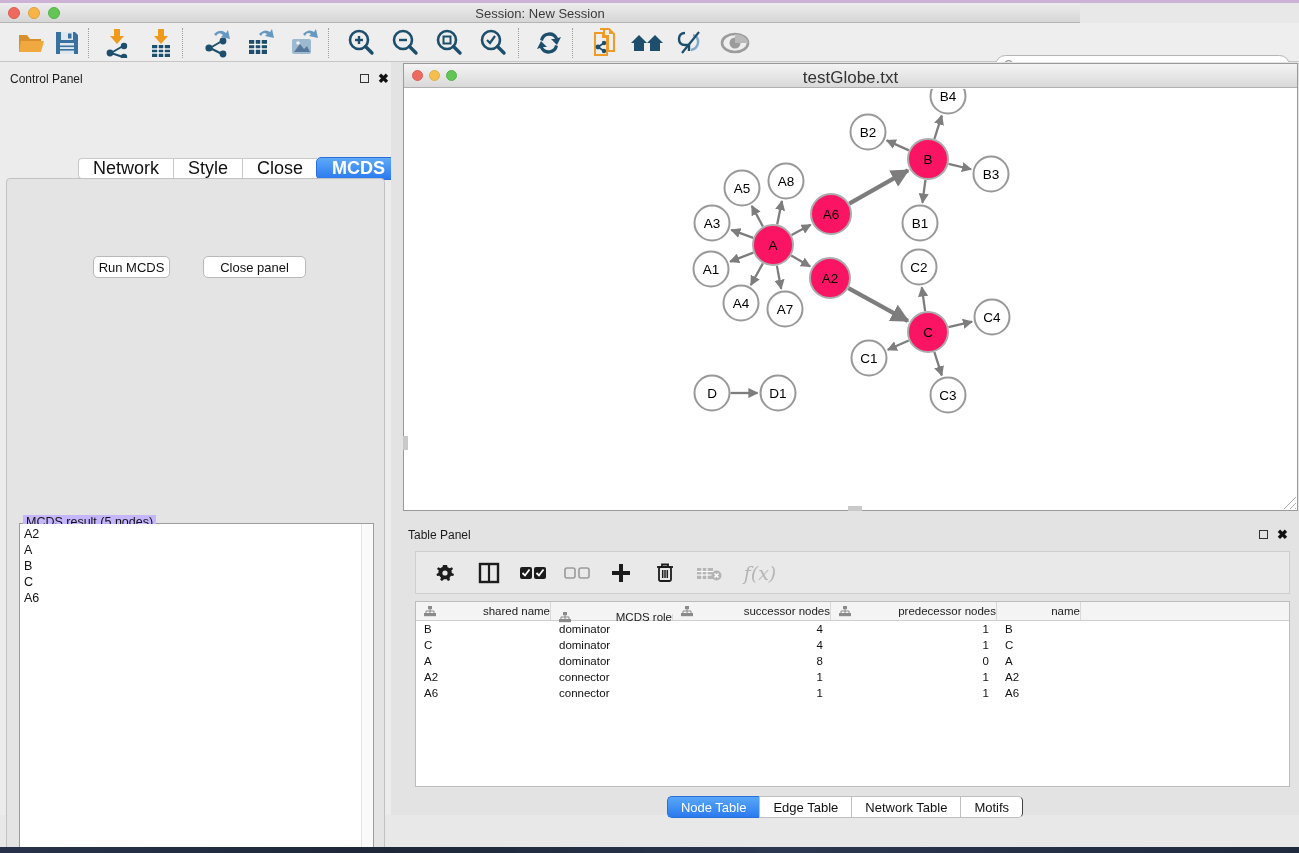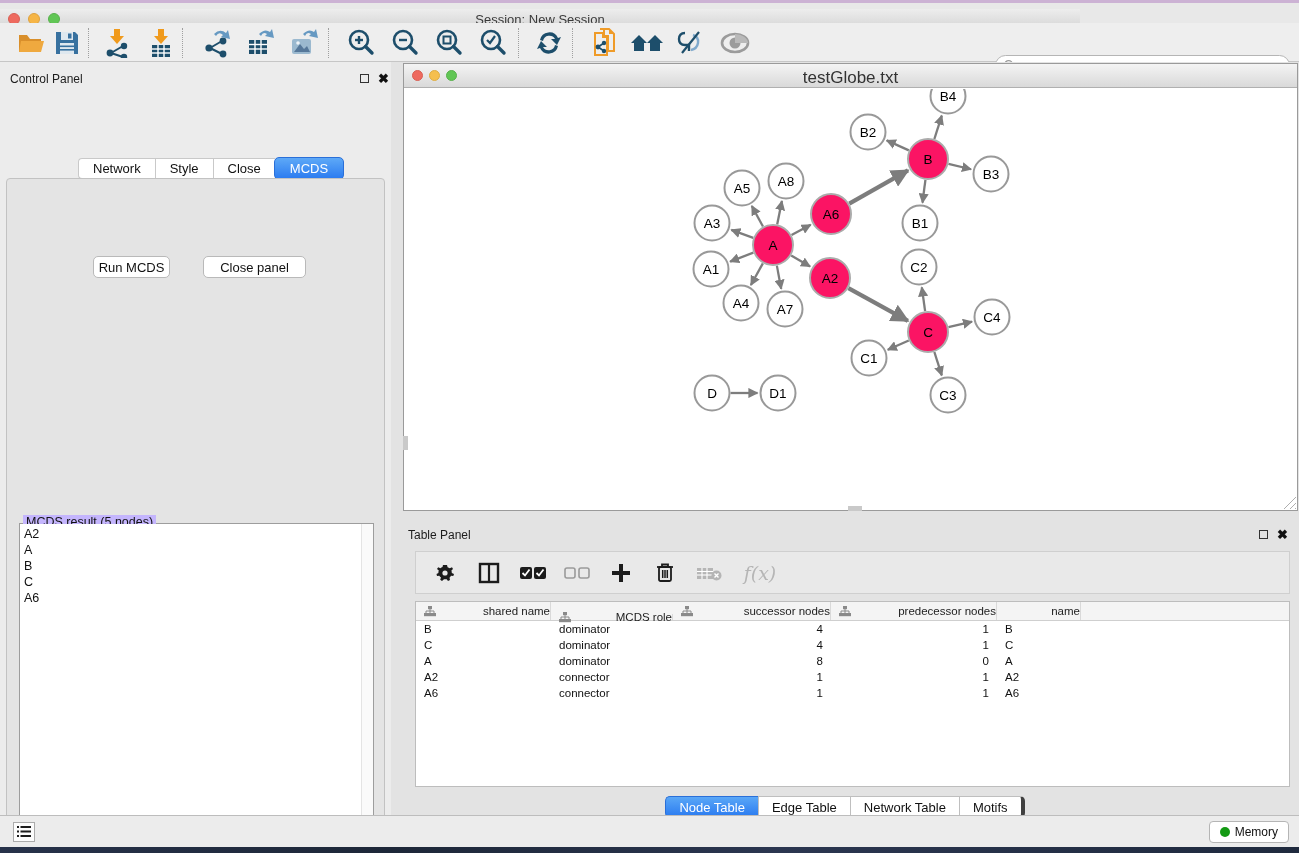--- a/index.html
+++ b/index.html
@@ -6,21 +6,21 @@
   html,body { width:1299px; height:853px; }
   body { font-family:"Liberation Sans", sans-serif; background:#e8e8e8; position:relative; overflow:hidden; }
   .screen { position:absolute; inset:0; }
 
   
   .wall-top { position:absolute; left:0; top:0; width:1299px; height:3px; background:#ccb2d4; }
   .wall-bottom { position:absolute; left:0; top:847px; width:1299px; height:6px;
     background:linear-gradient(90deg,#27324a,#1d2738 30%,#2b3650 60%,#1f2a3e); }
 
   
-  .titlebar { position:absolute; left:0; top:9px; width:1080px; height:20px;
+  .titlebar { position:absolute; left:0; top:3px; width:1080px; height:20px;
     background:linear-gradient(#ededed,#d6d6d6); border-bottom:1px solid #b4b4b4; }
   .titlebar .title { position:absolute; left:0; right:0; top:3px; text-align:center;
     font-size:13px; color:#3a3a3a; }
   .lights { position:absolute; display:flex; gap:8px; }
   .light { width:12px; height:12px; border-radius:50%; }
   .light.red { background:#ee6a5f; border:1px solid #d95f54; }
   .light.yellow { background:#f5bf4f; border:1px solid #dfae44; }
   .light.orange { background:#f6b546; border:1px solid #dfa13c; }
   .light.green { background:#61c655; border:1px solid #58b14c; }
   .titlebar .lights { left:8px; top:4px; }
@@ -43,23 +43,23 @@
   .panel-float { width:9px; height:9px; border:1.5px solid #333; display:inline-block; }
   .panel-close { font-size:13px; font-weight:bold; color:#111; line-height:9px; }
 
   
   .control-panel { position:absolute; left:0; top:62px; width:391px; height:753px; background:#ececec; }
   .cp-header { position:absolute; left:10px; top:10px; }
   .cp-float { position:absolute; left:360px; top:12px; }
   .cp-close { position:absolute; left:378px; top:12px; }
   .cp-tabs { position:absolute; left:78px; top:96px; height:21px; display:flex; }
   .cp-tab { background:#ffffff; border:1px solid #c9c9c9; border-right:none; padding:0 14px;
-    font-size:13px; color:#111; display:flex; align-items:center; }
+    font-size:18px; color:#111; display:flex; align-items:center; }
   .cp-tab:first-child { border-radius:4px 0 0 4px; }
-  .cp-tab:last-child { border-right:1px solid #c9c9c9; border-radius:0 4px 4px 0; }
+  .cp-tab:last-child { border-right:1px solid #c9c9c9; border-radius:0 4px 4px 0;font-weight:bold; }
   .cp-tab.active { background:linear-gradient(#5ea9f7,#2a7af0); color:#ffffff;
     border:1px solid #2a6fd8; border-radius:5px; margin:-1px; padding:0 15px; }
   .cp-content { position:absolute; left:6px; top:116px; width:379px; height:690px;
     background:#e4e4e4; border:1px solid #c2c2c2; border-radius:4px; }
   .opt-label { position:absolute; left:0; width:100%; top:18px; text-align:center;
     font-size:13px; color:#111; }
   .combo { position:absolute; left:37px; top:43px; width:314px; height:23px; background:#ffffff;
     border:1px solid #ababab; border-radius:5px; display:flex; align-items:center; }
   .combo .combo-text { flex:1; font-size:13px; color:#111; padding-left:10px; white-space:nowrap; }
   .combo .stepper { width:19px; height:19px; margin-right:2px; border-radius:4px;
@@ -118,21 +118,21 @@
     color:#222; border-right:1px solid #d9d9d9; position:relative; }
   .th .tree-ico { position:absolute; left:8px; }
   .trow { display:flex; height:16px; align-items:center; }
   .td { font-size:11.5px; color:#111; padding:0 8px; white-space:nowrap; }
   .td.num { text-align:right; }
 
   .tp-tabs { position:absolute; left:0; width:908px; top:276px; display:flex; justify-content:center; }
   .tp-tab { background:#ffffff; border:1px solid #bfbfbf; border-right:none; height:22px;
     display:flex; align-items:center; padding:0 13px; font-size:13px; color:#111; }
   .tp-tab:first-child { border-radius:5px 0 0 5px; }
-  .tp-tab:last-child { border-right:4px solid #404040; border-radius:0 5px 5px 0; }
+  .tp-tab:last-child { border-right:1px solid #404040; border-radius:0 5px 5px 0; }
   .tp-tab.active { background:linear-gradient(#59a7f7,#2a7af0); color:#fff; border-color:#2a6fd8; }
 
   
   .statusbar { position:absolute; left:0; top:815px; width:1299px; height:32px; background:#ececec;
     border-top:1px solid #bdbdbd; }
   .list-btn { position:absolute; left:13px; top:6px; width:22px; height:20px; background:#fcfcfc;
     border:1px solid #ababab; display:flex; align-items:center; justify-content:center; }
   .memory-btn { position:absolute; right:10px; top:5px; height:22px; background:#ffffff;
     border:1px solid #b5b5b5; border-radius:4px; display:flex; align-items:center; gap:5px;
     padding:0 10px; font-size:12px; color:#111; }
@@ -575,33 +575,15 @@
 
       <div class="tp-tabs">
         <div class="tp-tab active">Node Table</div>
         <div class="tp-tab">Edge Table</div>
         <div class="tp-tab">Network Table</div>
         <div class="tp-tab">Motifs</div>
       </div>
     </div>
   </div>
 
-  <div class="statusbar">
-    <div class="list-btn">
-      <svg width="14" height="12" viewBox="0 0 14 12">
-        <g fill="#1c1c1c">
-          <rect x="0" y="0" width="2" height="2"></rect>
-            <rect x="3.5" y="0" width="10.5" height="2"></rect>
-          <rect x="0" y="4.5" width="2" height="2"></rect>
-            <rect x="3.5" y="4.5" width="10.5" height="2"></rect>
-          <rect x="0" y="9" width="2" height="2"></rect>
-            <rect x="3.5" y="9" width="10.5" height="2"></rect>
-        </g>
-      </svg>
-    </div>
-    <div class="memory-btn">
-      <div class="mem-dot"></div>
-      <span>Memory</span>
-    </div>
-  </div>
 
   <div class="wall-bottom"></div>
 </div>
 
 </body></html>

